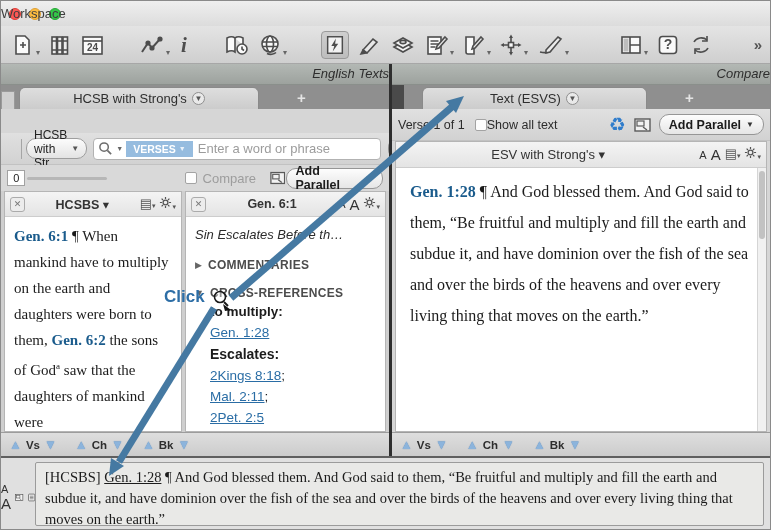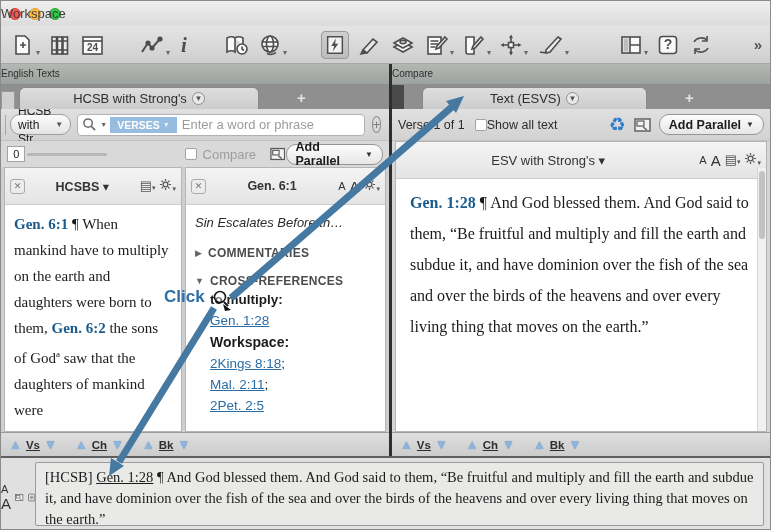--- a/index.html
+++ b/index.html
@@ -25,34 +25,34 @@
   .overflow{margin-left:auto;font-size:15px;color:#555;font-weight:bold;cursor:pointer;padding:0 2px;}
   .ticon{stroke:#4d4d4d;fill:none;stroke-width:1.6;}
   .info-i{font-family:"Liberation Serif","DejaVu Serif",serif;font-style:italic;font-weight:bold;font-size:21px;color:#4d4d4d;line-height:22px;padding:0 3px;}
   
   .panes{display:flex;height:392px;}
   .pane{display:flex;flex-direction:column;background:#d6d6d6;}
   .pane.left{width:388px;}
   .pane.right{width:380px;}
   .vdivider{width:3px;background:#2e2e2e;}
   .zone-header{height:21px;background:linear-gradient(#b3b8b4,#9da29e);border-bottom:1px solid #8a8f8b;
-               text-align:left;font-size:10px;color:#2e2e2e;line-height:20px;}
+               text-align:right;font-size:13px;color:#2e2e2e;line-height:20px;font-style:italic;}
   .tab-row{height:24px;background:#8f8f8f;display:flex;align-items:flex-end;position:relative;}
   .corner-btn{width:14px;height:18px;background:#cfcfcf;border:1px solid #9a9a9a;border-bottom:none;margin-right:4px;}
   .dark-sliver{width:12px;height:24px;background:#4a4a4a;}
   .tab{height:22px;background:linear-gradient(#dedede,#cccccc);border:1px solid #8a8a8a;border-bottom:none;
        border-radius:6px 6px 0 0;display:flex;align-items:center;justify-content:center;gap:5px;
        font-size:13px;color:#2e2e2e;cursor:pointer;}
   .tab.l{width:240px;}
   .tab.r{width:225px;margin-left:18px;}
   .circ-dd{width:13px;height:13px;border-radius:50%;border:1px solid #8f8f8f;background:#e9e9e9;
            font-size:8px;color:#555;display:flex;align-items:center;justify-content:center;}
   .plus-tab{color:#e4e4e4;font-size:15px;font-weight:bold;margin-left:38px;margin-bottom:3px;cursor:pointer;}
   
-  .search-row{height:32px;background:linear-gradient(#e0e0e0,#d2d2d2);display:flex;align-items:center;padding:0 4px;border-bottom:1px solid #c2c2c2;}
+  .search-row{height:32px;background:linear-gradient(#e0e0e0,#d2d2d2);display:flex;align-items:center;padding:0 20px;border-bottom:1px solid #c2c2c2;margin-top:24px;}
   .stub-btn{width:10px;height:20px;border:1px solid #a5a5a5;border-left:none;border-radius:0 4px 4px 0;background:#e3e3e3;margin-right:4px;}
   .mod-dd{height:21px;border:1px solid #9e9e9e;border-radius:10px;background:linear-gradient(#fcfcfc,#e3e3e3);
           font-size:12px;color:#222;display:flex;align-items:center;padding:0 7px;gap:4px;cursor:pointer;}
   .mod-dd .dd{font-size:8px;color:#555;}
   .search-field{flex:0 0 208px;height:22px;background:#fff;border:1px solid #b2b2b2;border-radius:4px;
                 display:flex;align-items:center;margin-left:6px;padding:0 4px;gap:3px;}
   .pill{background:var(--pill,#96bcdf);color:#fff;font-size:10.5px;font-weight:bold;border-radius:0;
         padding:2px 7px;display:flex;align-items:center;gap:3px;cursor:pointer;}
   .pill .dd{font-size:7px;color:#eaf2fa;}
   .search-input{border:none;outline:none;flex:1;font-size:13px;color:#333;background:transparent;min-width:10px;}
@@ -71,21 +71,21 @@
   .verse-count{font-size:12.5px;color:#2c2c2c;}
   .win-icon{margin-left:14px;cursor:pointer;}
   .addpar{height:21px;border:1px solid #969696;border-radius:10px;background:linear-gradient(#fdfdfd,#e6e6e6);
           font-size:12.5px;color:#1c1c1c;font-weight:bold;display:flex;align-items:center;gap:5px;padding:0 9px;
           margin-left:auto;cursor:pointer;}
   .addpar .dd{font-size:8px;color:#333;}
   
   .cols{flex:1;display:flex;padding:0 3px;gap:3px;background:#cfcfcf;overflow:hidden;}
   .col{background:#fff;border:1px solid #b5b5b5;display:flex;flex-direction:column;flex:1;overflow:hidden;}
   .col-header{height:25px;background:linear-gradient(#f4f4f4,#e4e4e4);border-bottom:1px solid #cdcdcd;
-              display:flex;align-items:center;padding:18px 5px;gap:4px;}
+              display:flex;align-items:center;padding:12px 5px;gap:4px;}
   .close-btn{width:15px;height:15px;border:1px solid #ababab;border-radius:3px;background:#ececec;color:#777;
              font-size:9px;display:flex;align-items:center;justify-content:center;cursor:pointer;}
   .col-title{font-size:12.5px;font-weight:bold;color:#333;flex:1;text-align:center;cursor:pointer;}
   .hicon{font-size:13px;color:#555;cursor:pointer;line-height:13px;}
   .hicon .dd{font-size:7px;color:#555;}
   .fontA{font-size:11px;color:#333;cursor:pointer;}
   .fontA.big{font-size:15px;}
   .col-body{flex:1;overflow:hidden;padding:6px 9px;}
   .serif{font-family:"Liberation Serif","DejaVu Serif",serif;}
   .scripture{font-size:15px;line-height:26px;color:#1b1b1b;}
@@ -104,21 +104,21 @@
   .rcol{flex:1;margin:0 3px;background:#fff;border:1px solid #b5b5b5;display:flex;flex-direction:column;overflow:hidden;position:relative;}
   .rbody{flex:1;padding:8px 12px 0 14px;overflow:hidden;}
   .rtext{font-size:16px;line-height:31px;color:#1b1b1b;width:340px;}
   .scrollbar{position:absolute;right:0;top:26px;bottom:0;width:9px;background:#f1f1f1;border-left:1px solid #d5d5d5;}
   .thumb{position:absolute;top:3px;left:1px;width:6px;height:68px;background:#c2c2c2;border-radius:3px;cursor:pointer;}
   
   .nav-row{height:24px;background:linear-gradient(#dedede,#cccccc);border-top:1px solid #9c9c9c;
            display:flex;align-items:center;padding:0 8px;gap:4px;}
   .nav-group{display:flex;align-items:center;gap:4px;margin-right:14px;}
   .nav-tri{color:var(--nav-triangle,#8cb4dc);font-size:13px;cursor:pointer;text-shadow:0 0 1px #4a7fb5;line-height:13px;}
-  .nav-lbl{font-size:11.5px;font-weight:bold;color:#2e2e2e;text-decoration:underline;}
+  .nav-lbl{font-size:11.5px;font-weight:bold;color:#2e2e2e;}
   
   .instant{height:75px;border-top:2px solid #5f5f5f;background:#e0e0e0;display:flex;}
   .inst-icons{width:34px;display:flex;flex-direction:row;align-items:center;padding-top:5px;gap:4px;}
   .inst-AA{font-size:11px;color:#333;}
   .inst-AA .big{font-size:15px;}
   .inst-box{flex:1;margin:4px 6px 5px 0;background:#e9e9e7;border:1px solid #9b9b9b;border-radius:2px;
             padding:4px 9px;overflow:hidden;}
   .inst-text{font-size:14.5px;line-height:21px;color:#1b1b1b;}
   .inst-ref{text-decoration:underline;}
   
@@ -357,21 +357,21 @@
               <span class="tri">▶</span>
               <span class="lbl">COMMENTARIES</span>
             </div>
             <div class="xr-section">
               <span class="tri">▼</span>
               <span class="lbl">CROSS-REFERENCES</span>
             </div>
             <div class="xr-sub">to multiply:</div>
             <div class="xr-links">
               <div><a class="xlink">Gen. 1:28</a></div>
-              <div class="xr-recip">Workspace:</div>
+              <div class="xr-recip">Escalates:</div>
               <div><a class="xlink">2Kings 8:18</a><span>;</span></div>
               <div><a class="xlink">Mal. 2:11</a><span>;</span></div>
               <div><a class="xlink">2Pet. 2:5</a></div>
             </div>
           </div>
         </div>
       </div>
       <div class="nav-row">
         <span class="nav-group">
             <span class="nav-tri">▲</span>
@@ -469,21 +469,21 @@
           <rect x="3" y="3" width="7" height="5" fill="none" stroke="#5a5a5a" stroke-width="1.2"></rect>
           <path d="M9 9l4 3" stroke="#5a5a5a" stroke-width="1.3"></path>
         </svg>
       <svg width="14" height="15" viewBox="0 0 14 15">
           <rect x="1" y="1" width="12" height="13" rx="1.5" fill="#f2f2f2" stroke="#5a5a5a" stroke-width="1.4"></rect>
           <path d="M3.5 5h7M3.5 7.5h7M3.5 10h7" stroke="#5a5a5a" stroke-width="1.2"></path>
         </svg>
     </div>
     <div class="inst-box">
       <div class="serif inst-text">
-        <span class="serif">[HCSB]</span>
+        <span class="serif">[HCSBS]</span>
         <span class="serif inst-ref">Gen. 1:28</span><span class="serif"> ¶ And God blessed them. And God said to them, “Be fruitful and multiply and fill the earth and subdue it, and have dominion over the fish of the sea and over the birds of the heavens and over every living thing that moves on the earth.”</span>
       </div>
     </div>
   </div>
 
   <svg class="overlay" width="771" height="530" viewBox="0 0 771 530">
     <g>
       <line x1="230" y1="297" x2="452" y2="105" stroke="#4579a2" stroke-width="7"></line>
       <polygon points="463,95 455,112 445,100" fill="#4579a2"></polygon>
     </g>

